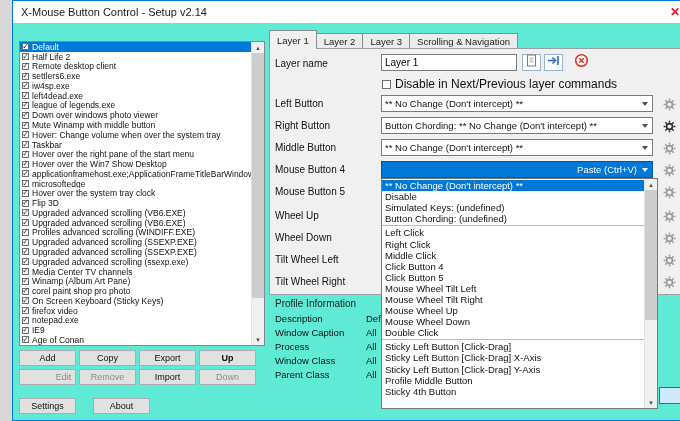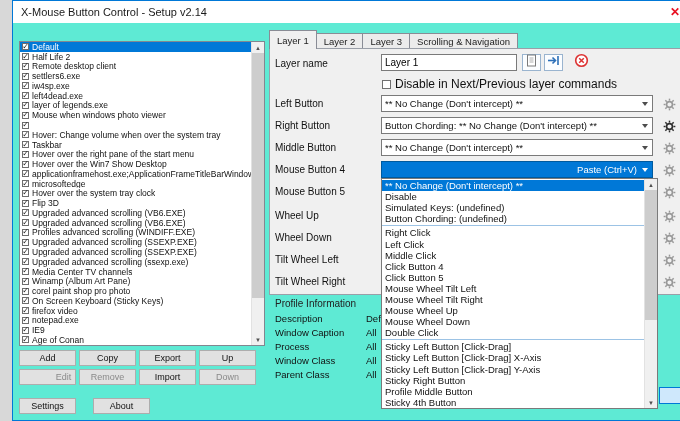--- a/index.html
+++ b/index.html
@@ -98,28 +98,29 @@
         <div class="list-item">
           <span class="checkbox">✓</span>
           <span class="li-label">iw4sp.exe</span>
         </div>
         <div class="list-item">
           <span class="checkbox">✓</span>
           <span class="li-label">left4dead.exe</span>
         </div>
         <div class="list-item">
           <span class="checkbox">✓</span>
-          <span class="li-label">layer of legends.exe</span>
-        </div>
-        <div class="list-item">
-          <span class="checkbox">✓</span>
-          <span class="li-label">Mouse when windows photo viewer</span>
-        </div>
-        <div class="list-item">
-          <span class="checkbox">✓</span>
+          <span class="li-label">league of legends.exe</span>
+        </div>
+        <div class="list-item">
+          <span class="checkbox">✓</span>
+          <span class="li-label">Down over windows photo viewer</span>
+        </div>
+        <div class="list-item">
+          <span class="checkbox">✓</span>
+          <span class="li-label">Mute Winamp with middle button</span>
         </div>
         <div class="list-item">
           <span class="checkbox">✓</span>
           <span class="li-label">Hover: Change volume when over the system tray</span>
         </div>
         <div class="list-item">
           <span class="checkbox">✓</span>
           <span class="li-label">Taskbar</span>
         </div>
         <div class="list-item">
@@ -207,21 +208,21 @@
       <div class="sb-arrow up">▲</div>
       <div class="sb-thumb lb-thumb"></div>
       <div class="sb-arrow down">▼</div>
     </div>
   </div>
 
   <div id="profileButtons">
       <button class="btn" style="left: 6px; top: 349px;">Add</button>
       <button class="btn" style="left: 66px; top: 349px;">Copy</button>
       <button class="btn" style="left: 126px; top: 349px;">Export</button>
-      <button class="btn" style="left: 186px; top: 349px;">Up</button>
+      <button class="btn" style="left: 186px; top: 349px; font-weight: bold;">Up</button>
       <button class="btn disabled" style="left: 6px; top: 368px; padding-left: 32px;">Edit</button>
       <button class="btn disabled" style="left: 66px; top: 368px;">Remove</button>
       <button class="btn" style="left: 126px; top: 368px;">Import</button>
       <button class="btn disabled" style="left: 186px; top: 368px;">Down</button>
     </div>
 
   <button class="btn" style="left:6px; top:397px;">Settings</button>
   <button class="btn" style="left:80px; top:397px;">About</button>
 
   <div class="tabs" id="tabs">
@@ -475,35 +476,34 @@
       <div class="pi-value" style="top: 368px;">All</div>
     </div>
 
   <div class="dropdown">
     <div class="dd-items" id="ddItems">
         <div class="dd-item selected">** No Change (Don't intercept) **</div>
         <div class="dd-item">Disable</div>
         <div class="dd-item">Simulated Keys: (undefined)</div>
         <div class="dd-item">Button Chording: (undefined)</div>
         <div class="dd-sep"></div>
+        <div class="dd-item">Left Click</div>
         <div class="dd-item">Right Click</div>
-        <div class="dd-item">Left Click</div>
         <div class="dd-item">Middle Click</div>
         <div class="dd-item">Click Button 4</div>
         <div class="dd-item">Click Button 5</div>
         <div class="dd-item">Mouse Wheel Tilt Left</div>
         <div class="dd-item">Mouse Wheel Tilt Right</div>
         <div class="dd-item">Mouse Wheel Up</div>
         <div class="dd-item">Mouse Wheel Down</div>
         <div class="dd-item">Double Click</div>
         <div class="dd-sep"></div>
         <div class="dd-item">Sticky Left Button [Click-Drag]</div>
         <div class="dd-item">Sticky Left Button [Click-Drag] X-Axis</div>
         <div class="dd-item">Sticky Left Button [Click-Drag] Y-Axis</div>
-        <div class="dd-item">Sticky Right Button</div>
         <div class="dd-item">Profile Middle Button</div>
         <div class="dd-item">Sticky 4th Button</div>
       </div>
     <div class="dd-sb">
       <div class="sb-arrow up">▲</div>
       <div class="sb-thumb dd-thumb"></div>
       <div class="sb-arrow down">▼</div>
     </div>
   </div>
 

